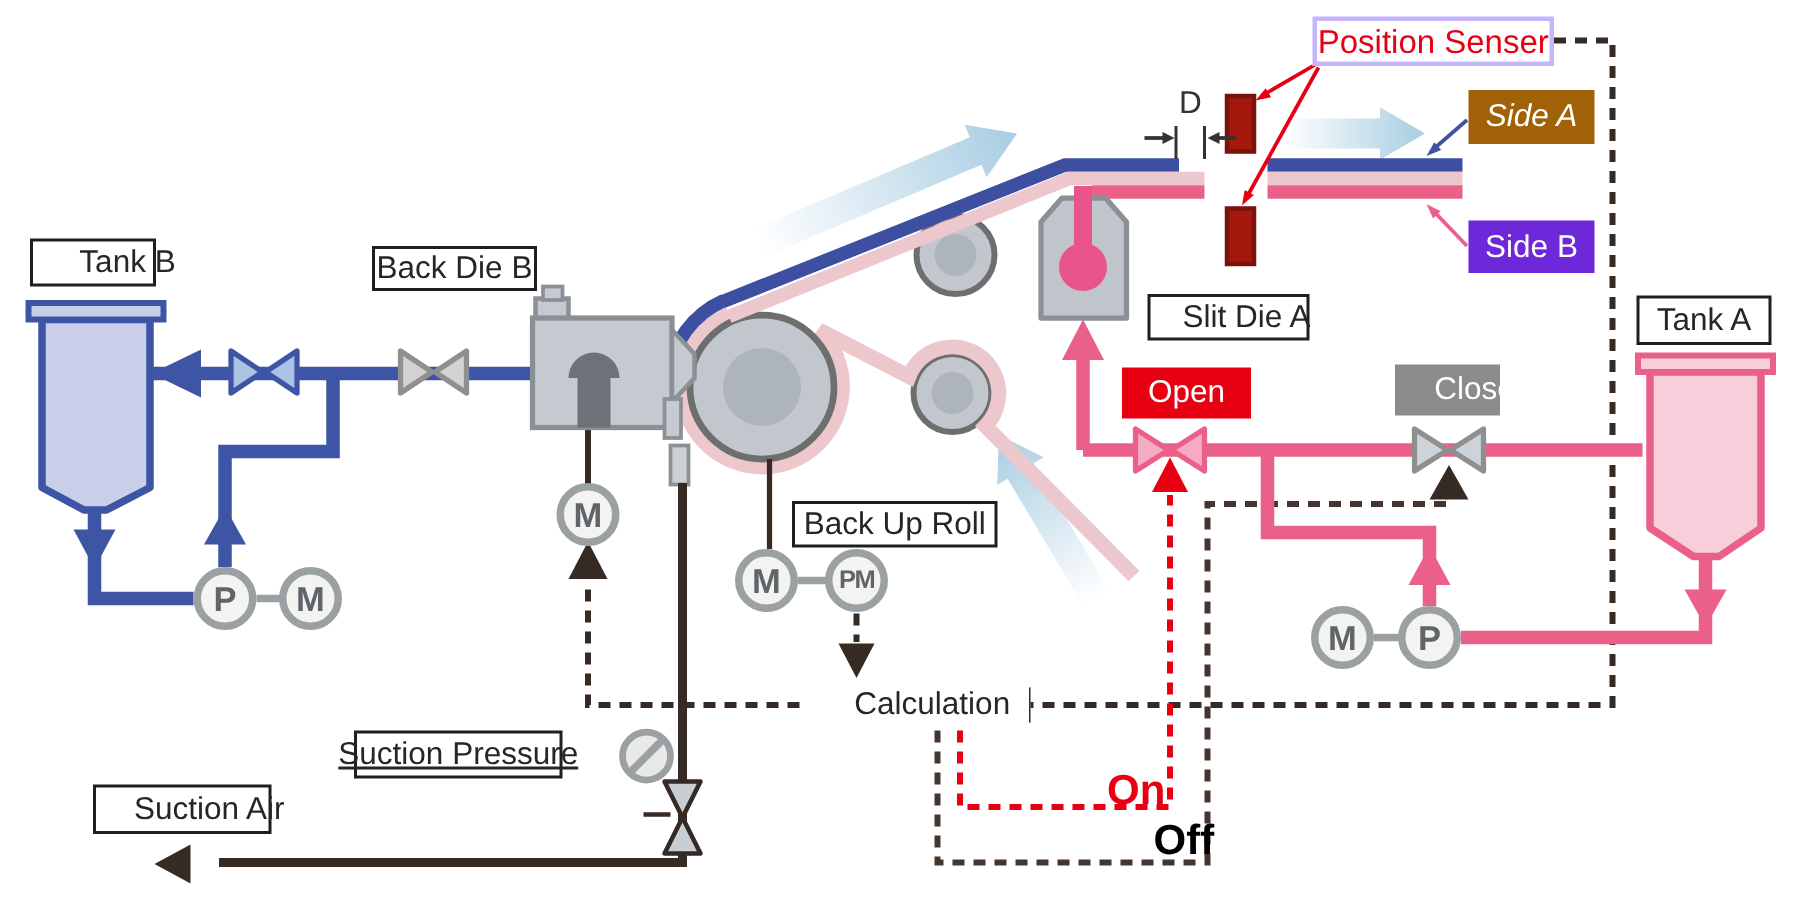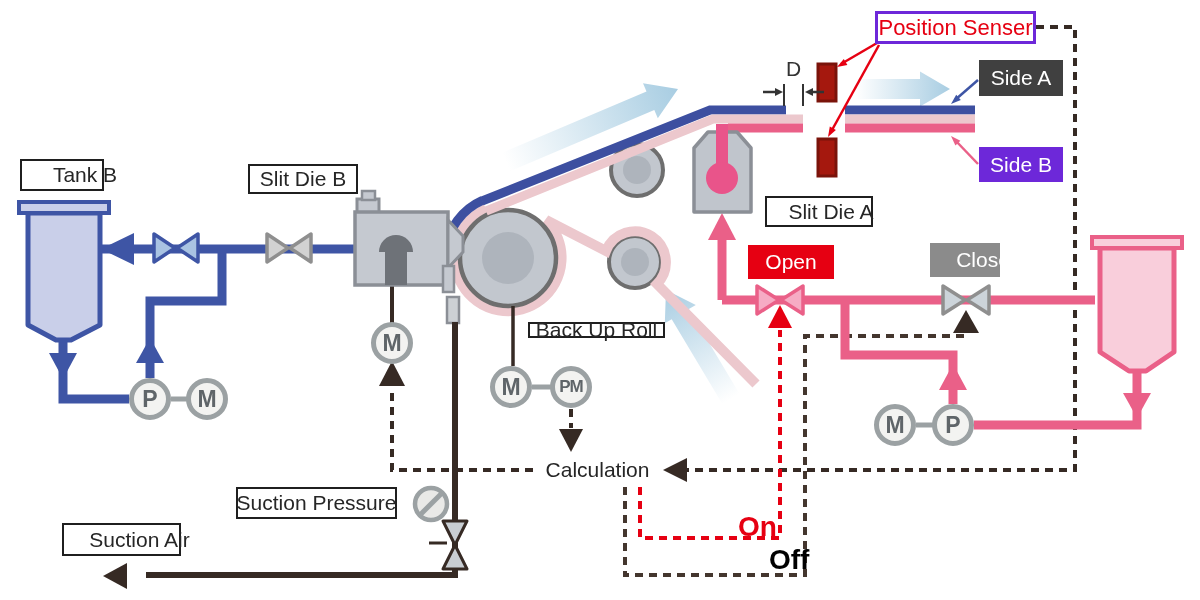--- a/index.html
+++ b/index.html
@@ -3,22 +3,22 @@
 <meta charset="utf-8">
 <style>
   html,body{margin:0;padding:0;background:#ffffff;}
   #stage{position:relative;width:1200px;height:600px;background:#ffffff;overflow:hidden;
          font-family:"Liberation Sans", sans-serif;}
   #diagram-svg{position:absolute;left:0;top:0;}
   .label{position:absolute;display:flex;align-items:center;justify-content:center;
          box-sizing:border-box;background:#ffffff;border:2px solid #1f1f1f;
          font-size:21px;color:#262626;white-space:nowrap;z-index:5;}
   .label.plain{border:none;}
-  .label.red-border{border:3px solid #6d28d9;color:#e60012;font-size:22px;}
-  .label.fill-blue{border:none;background:#404040;color:#ffffff;}
+  .label.red-border{border:3px solid #c4b5fd;color:#e60012;font-size:22px;}
+  .label.fill-blue{border:none;background:#a16207;color:#ffffff;font-style:italic;}
   .label.fill-pink{border:none;background:#6d28d9;color:#ffffff;}
   .label.fill-red{border:none;background:#e60012;color:#ffffff;}
   .label.fill-gray{border:none;background:#8b8b8b;color:#ffffff;padding-left:36px;}
   .txt{position:absolute;background:transparent;border:none;font-weight:bold;z-index:5;}
   .txt.on{color:#e60012;font-size:28px;}
   .txt.off{color:#000000;font-size:28px;}
   .txt.dim{color:#333333;font-size:21px;font-weight:500;}
   .inst{position:absolute;width:42px;height:42px;border-radius:50%;box-sizing:border-box;
         border:5px solid #9ba1a3;background:#f3f3f1;color:#5f6569;font-weight:bold;
         font-size:23px;display:flex;align-items:center;justify-content:center;z-index:4;}
@@ -192,30 +192,31 @@
 
   <g>
     <line x1="513" y1="306" x2="513" y2="366" stroke="#362a24" stroke-width="3.5"></line>
     <line x1="171" y1="399" x2="187" y2="399" stroke="#9ba1a3" stroke-width="5"></line>
     <line x1="532" y1="387" x2="551" y2="387" stroke="#9ba1a3" stroke-width="5"></line>
     <line x1="916" y1="425" x2="933" y2="425" stroke="#9ba1a3" stroke-width="5"></line>
   </g>
 </svg>
 
 <div class="label" style="left:20px;top:159px;width:84px;height:32px;padding-left:46px;">Tank B</div>
-<div class="label" style="left:248px;top:164px;width:110px;height:30px;">Slit Die B</div>
-<div class="label" style="left:528px;top:322px;width:137px;height:16px;">Back Up Roll</div>
+<div class="label" style="left:248px;top:164px;width:110px;height:30px;">Back Die B</div>
+<div class="label" style="left:528px;top:334px;width:137px;height:31px;">Back Up Roll</div>
 <div class="label" style="left:765px;top:196px;width:108px;height:31px;padding-left:24px;">Slit Die A</div>
+<div class="label" style="left:1091px;top:197px;width:90px;height:33px;">Tank A</div>
 <div class="label red-border" style="left:875px;top:11px;width:161px;height:33px;">Position Senser</div>
 <div class="label fill-blue" style="left:979px;top:60px;width:84px;height:36px;">Side A</div>
 <div class="label fill-pink" style="left:979px;top:147px;width:84px;height:35px;">Side B</div>
 <div class="label fill-red" style="left:748px;top:245px;width:86px;height:34px;">Open</div>
 <div class="label fill-gray" style="left:930px;top:243px;width:70px;height:34px;">Close</div>
-<div class="label plain" style="left:533px;top:454px;width:129px;height:32px;">Calculation</div>
-<div class="label" style="left:236px;top:487px;width:161px;height:32px;">Suction Pressure</div>
+<div class="label plain" style="left:557px;top:454px;width:129px;height:32px;">Calculation</div>
+<div class="label" style="left:236px;top:487px;width:139px;height:32px;text-decoration:underline;">Suction Pressure</div>
 <div class="label" style="left:62px;top:523px;width:119px;height:33px;padding-left:36px;">Suction Air</div>
 <div class="txt on" style="left:738px;top:511px;">On</div>
 <div class="txt off" style="left:769px;top:544px;">Off</div>
 <div class="txt dim" style="left:786px;top:57px;">D</div>
 
 <div class="inst" style="left:129px;top:378px;">P</div>
 <div class="inst" style="left:186px;top:378px;">M</div>
 <div class="inst" style="left:371px;top:322px;">M</div>
 <div class="inst" style="left:490px;top:366px;">M</div>
 <div class="inst small" style="left:550px;top:366px;">PM</div>

